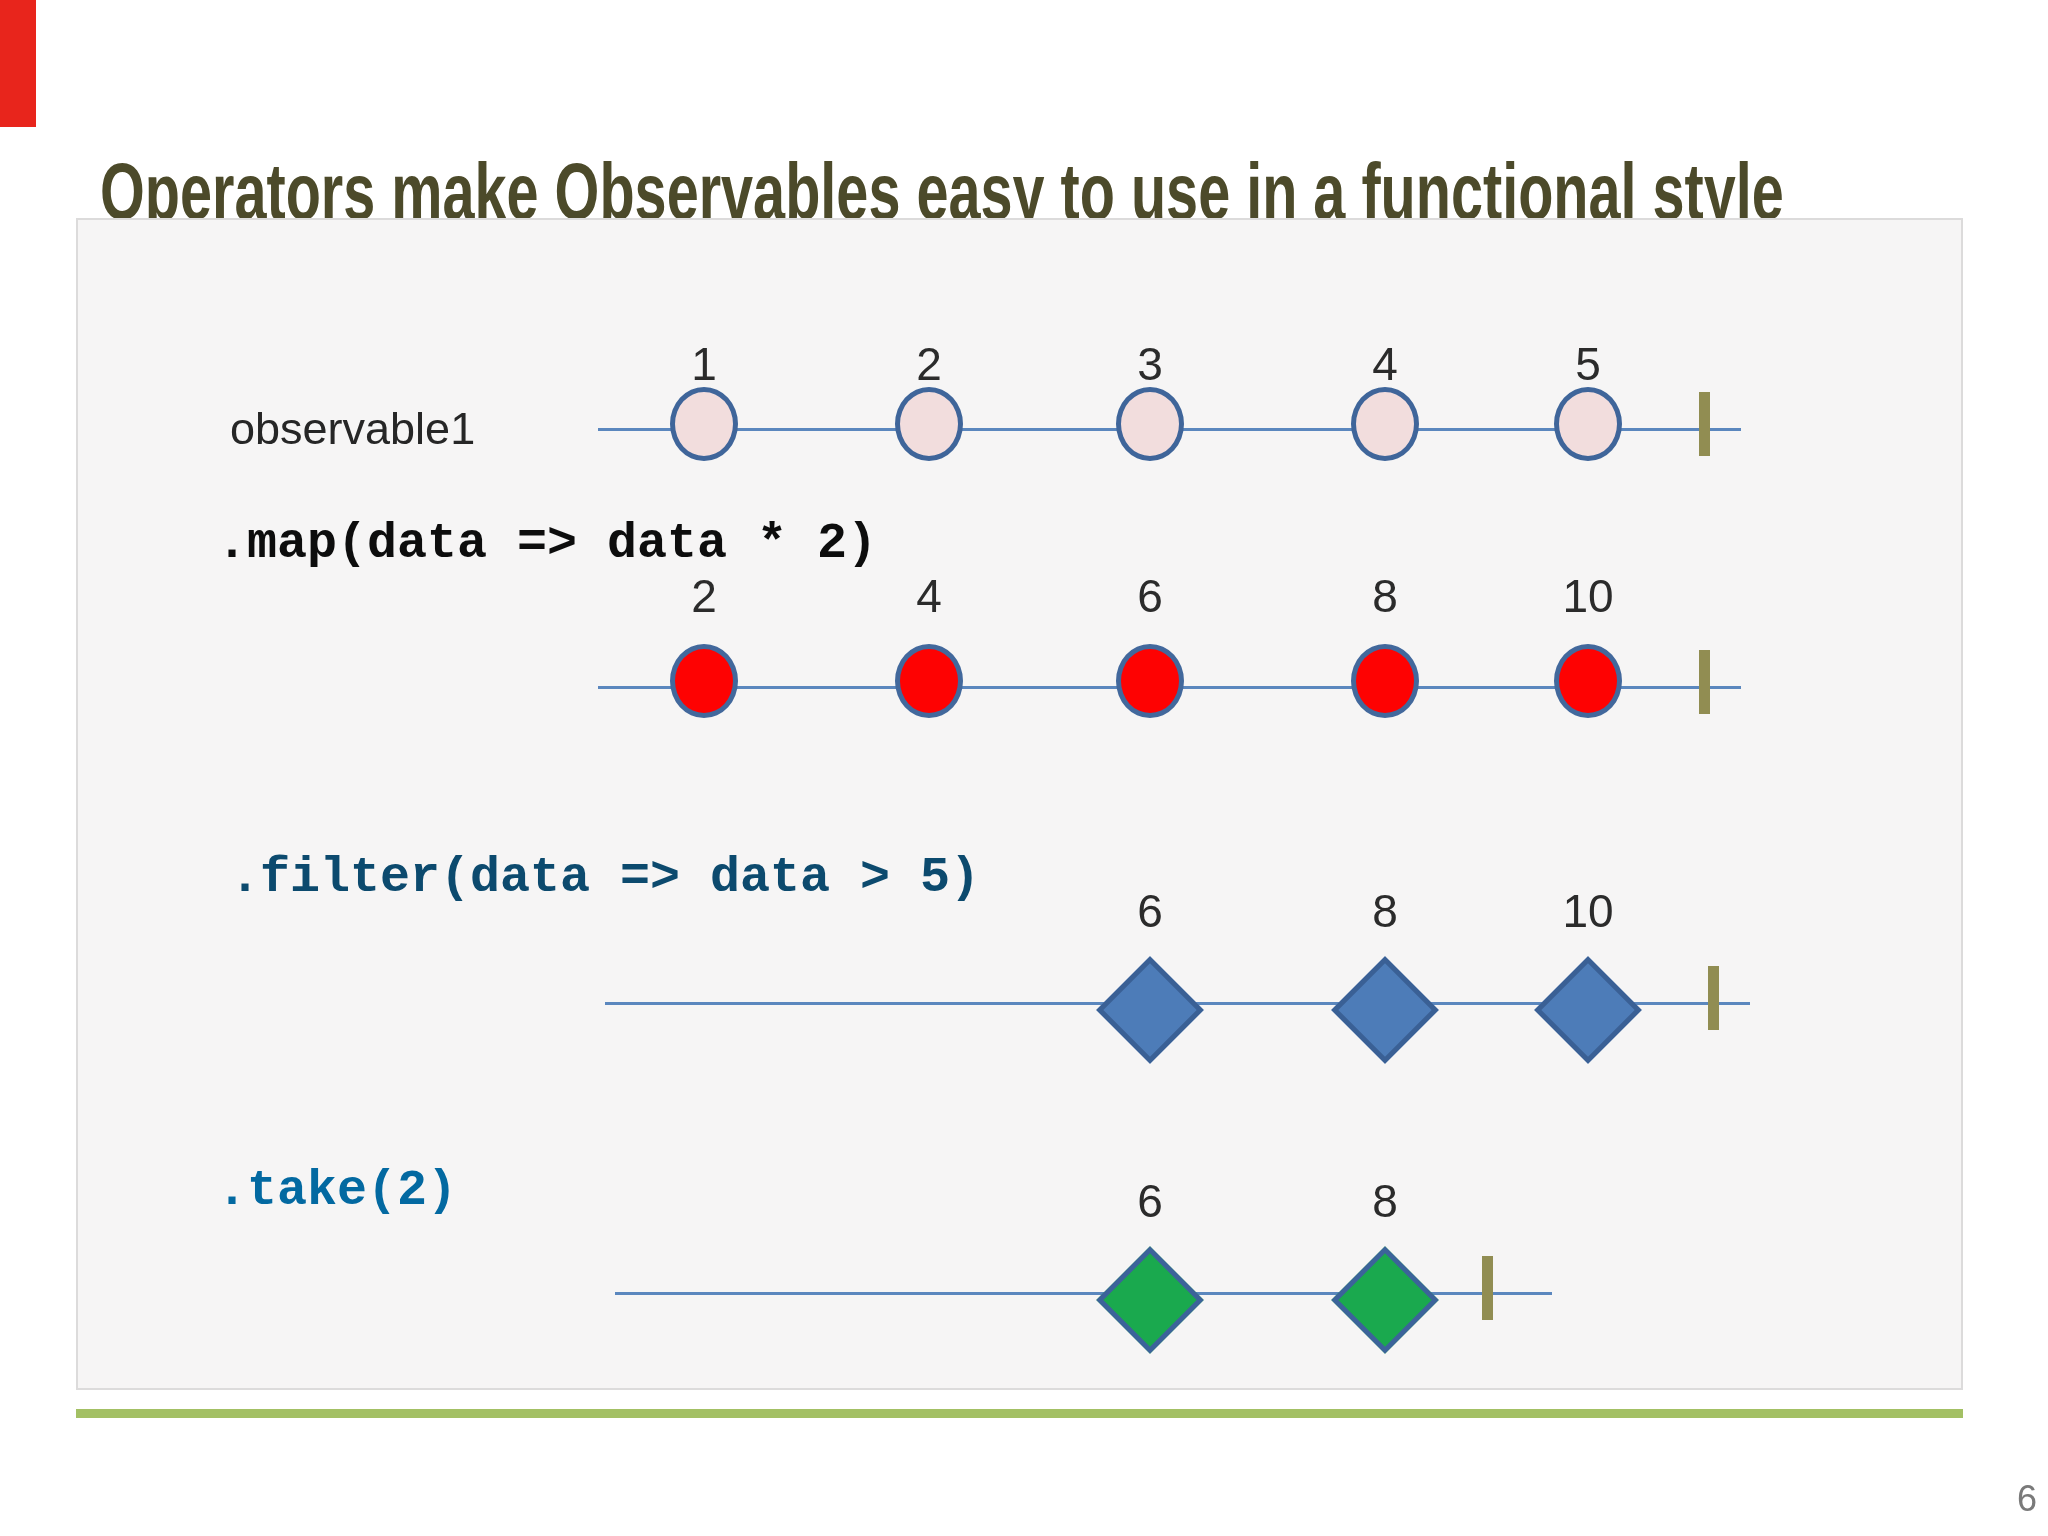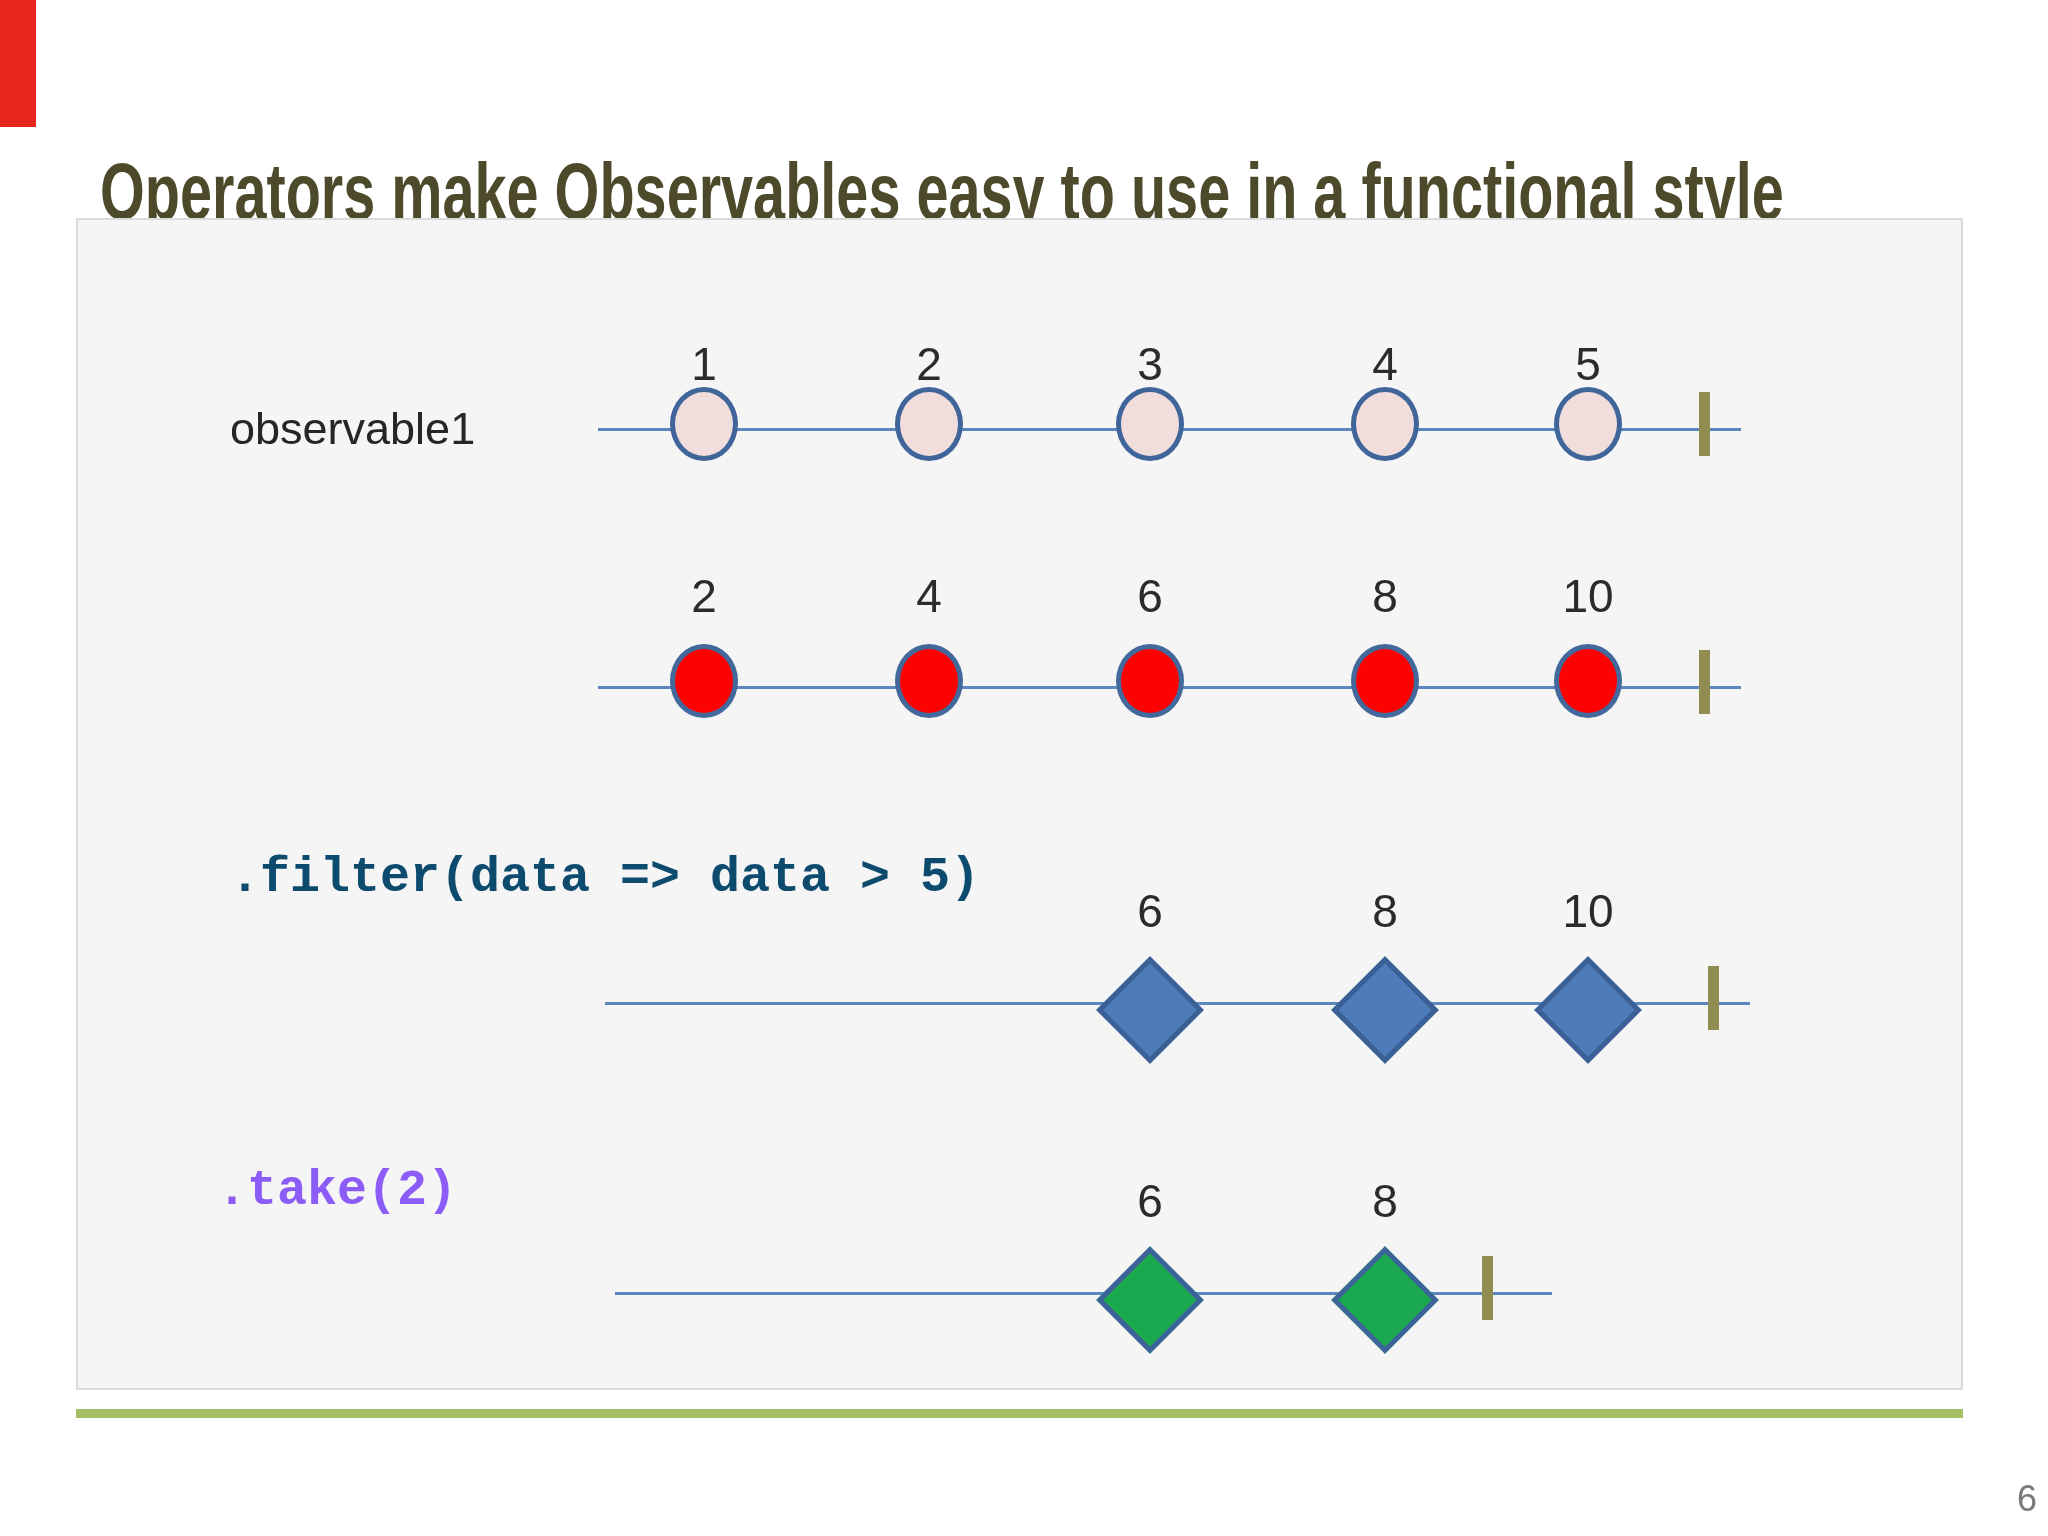--- a/index.html
+++ b/index.html
@@ -59,20 +59,21 @@
     <div class="marble-value" style="left: 869px; top: 341px;">2</div>
     <div class="marble ellipse" style="left: 895px; top: 387px; background: rgb(242, 221, 221); border-color: rgb(63, 101, 154);"></div>
     <div class="marble-value" style="left: 1090px; top: 341px;">3</div>
     <div class="marble ellipse" style="left: 1116px; top: 387px; background: rgb(242, 221, 221); border-color: rgb(63, 101, 154);"></div>
     <div class="marble-value" style="left: 1325px; top: 341px;">4</div>
     <div class="marble ellipse" style="left: 1351px; top: 387px; background: rgb(242, 221, 221); border-color: rgb(63, 101, 154);"></div>
     <div class="marble-value" style="left: 1528px; top: 341px;">5</div>
     <div class="marble ellipse" style="left: 1554px; top: 387px; background: rgb(242, 221, 221); border-color: rgb(63, 101, 154);"></div>
     <div class="timeline-line" style="left: 598px; top: 686px; width: 1143px; background: rgb(91, 135, 190);"></div>
     <div class="terminal-tick" style="left: 1699px; top: 650px; background: rgb(145, 141, 82);"></div>
+    <div class="operator-label" style="left: 217px; top: 519px; color: rgb(13, 13, 13);">.map(data =&gt; data * 2)</div>
     <div class="marble-value" style="left: 644px; top: 573px;">2</div>
     <div class="marble ellipse" style="left: 670px; top: 644px; background: rgb(254, 2, 2); border-color: rgb(66, 104, 156);"></div>
     <div class="marble-value" style="left: 869px; top: 573px;">4</div>
     <div class="marble ellipse" style="left: 895px; top: 644px; background: rgb(254, 2, 2); border-color: rgb(66, 104, 156);"></div>
     <div class="marble-value" style="left: 1090px; top: 573px;">6</div>
     <div class="marble ellipse" style="left: 1116px; top: 644px; background: rgb(254, 2, 2); border-color: rgb(66, 104, 156);"></div>
     <div class="marble-value" style="left: 1325px; top: 573px;">8</div>
     <div class="marble ellipse" style="left: 1351px; top: 644px; background: rgb(254, 2, 2); border-color: rgb(66, 104, 156);"></div>
     <div class="marble-value" style="left: 1528px; top: 573px;">10</div>
     <div class="marble ellipse" style="left: 1554px; top: 644px; background: rgb(254, 2, 2); border-color: rgb(66, 104, 156);"></div>
@@ -80,21 +81,21 @@
     <div class="terminal-tick" style="left: 1708px; top: 966px; background: rgb(145, 141, 82);"></div>
     <div class="operator-label" style="left: 230px; top: 853px; color: #0c4a6e;">.filter(data =&gt; data &gt; 5)</div>
     <div class="marble-value" style="left: 1090px; top: 888px;">6</div>
     <div class="marble diamond" style="left: 1112px; top: 972px; background: rgb(77, 124, 184); border-color: rgb(58, 96, 149);"></div>
     <div class="marble-value" style="left: 1325px; top: 888px;">8</div>
     <div class="marble diamond" style="left: 1347px; top: 972px; background: rgb(77, 124, 184); border-color: rgb(58, 96, 149);"></div>
     <div class="marble-value" style="left: 1528px; top: 888px;">10</div>
     <div class="marble diamond" style="left: 1550px; top: 972px; background: rgb(77, 124, 184); border-color: rgb(58, 96, 149);"></div>
     <div class="timeline-line" style="left: 615px; top: 1292px; width: 937px; background: rgb(91, 135, 190);"></div>
     <div class="terminal-tick" style="left: 1482px; top: 1256px; background: rgb(145, 141, 82);"></div>
-    <div class="operator-label" style="left: 217px; top: 1166px; color: #8b5cf6;">.take(2)</div>
+    <div class="operator-label" style="left: 217px; top: 1166px; color: #0369a1;">.take(2)</div>
     <div class="marble-value" style="left: 1090px; top: 1178px;">6</div>
     <div class="marble diamond" style="left: 1112px; top: 1262px; background: rgb(26, 169, 78); border-color: rgb(60, 99, 154);"></div>
     <div class="marble-value" style="left: 1325px; top: 1178px;">8</div>
     <div class="marble diamond" style="left: 1347px; top: 1262px; background: rgb(26, 169, 78); border-color: rgb(60, 99, 154);"></div>
   </div>
 
 <div class="accent-bar" style="background: rgb(163, 192, 100);"></div>
 
 <div class="page-number">6</div>
 

